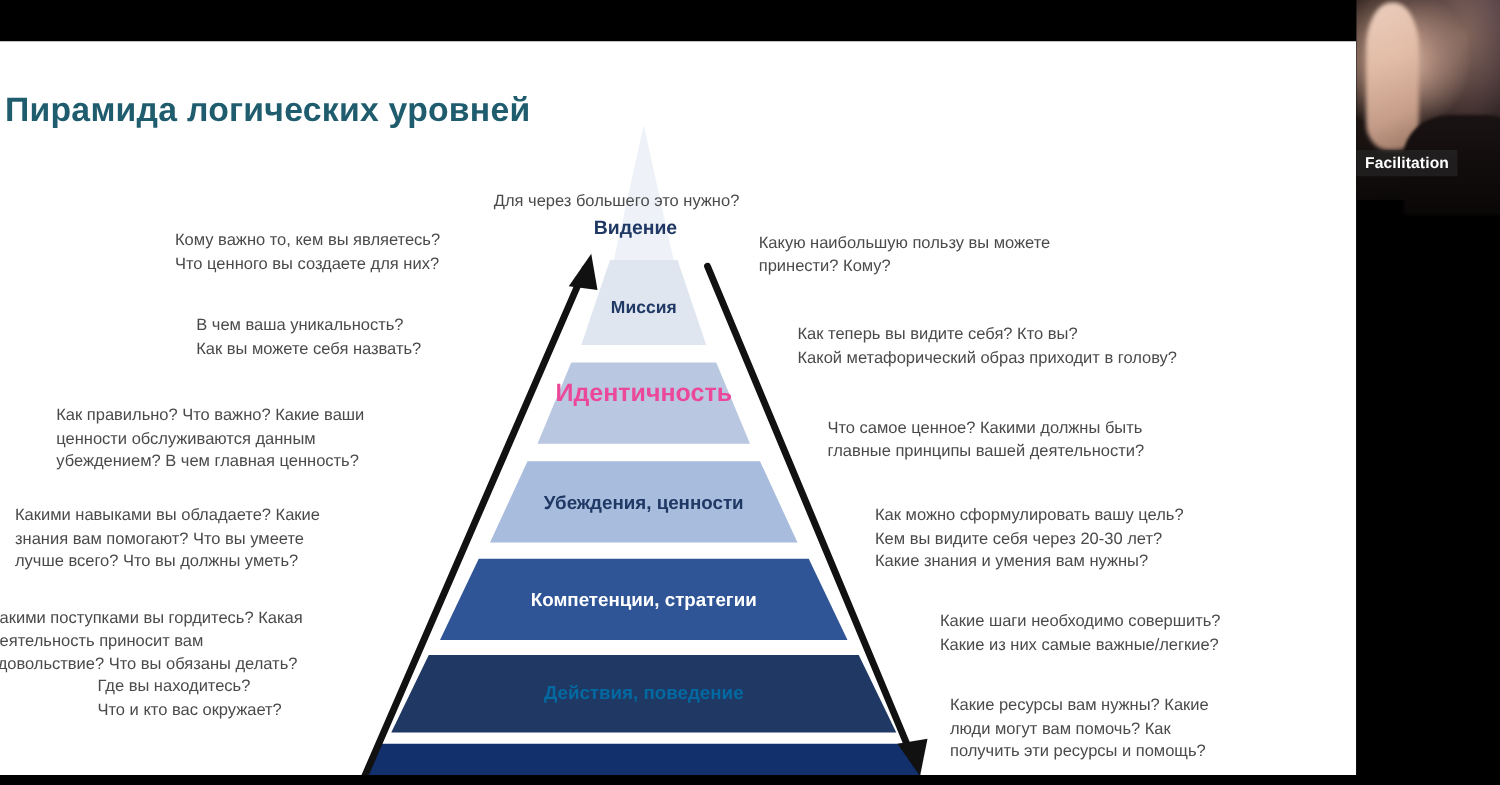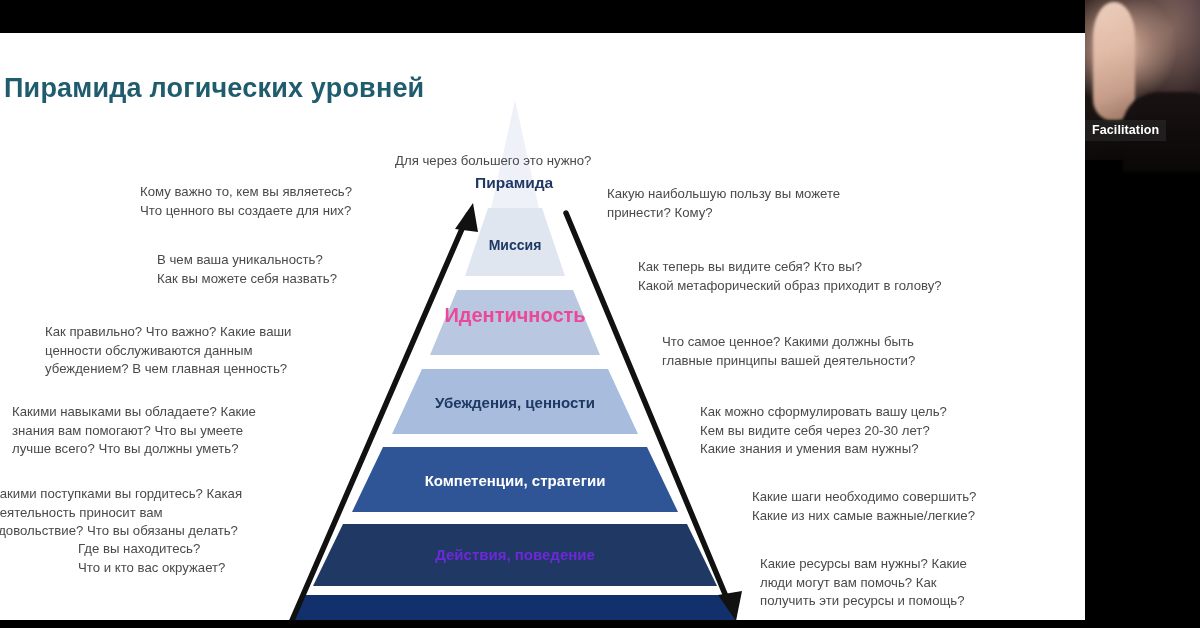--- a/index.html
+++ b/index.html
@@ -172,26 +172,26 @@
     </svg>
 
     <div class="tier tier-label" style="left:465px; top:200px; width:100px; height:24px; font-size:14px; color:#1f3864;">Миссия</div>
 
     <div class="tier tier-label" style="left:430px; top:269px; width:170px; height:26px; font-size:20px; color:#ec4899;">Идентичность</div>
 
     <div class="tier tier-label" style="left:392px; top:356px; width:246px; height:26px; font-size:15px; color:#1f3864;">Убеждения, ценности</div>
 
     <div class="tier tier-label" style="left:352px; top:434px; width:326px; height:26px; font-size:15px; color:#ffffff;">Компетенции, стратегии</div>
 
-    <div class="tier tier-label" style="left:313px; top:508px; width:404px; height:26px; font-size:15px; color:#6d28d9;text-align:right;">Действия, поведение</div>
+    <div class="tier tier-label" style="left:313px; top:508px; width:404px; height:26px; font-size:15px; color:#0369a1;text-align:right;">Действия, поведение</div>
 
     <div class="tier tier-label" style="left:278px; top:581px; width:474px; height:26px; font-size:15px; color:#ffffff;">Окружение, обстоятельства</div>
 
     <div id="apex-question">Для через большего это нужно?</div>
-    <div id="apex-label">Пирамида</div>
+    <div id="apex-label">Видение</div>
 
     <div class="qblock left" style="left:140px; top:150px; width:280px;">Кому важно то, кем вы являетесь?
 Что ценного вы создаете для них?</div>
 
     <div class="qblock left" style="left:157px; top:218px; width:260px;">В чем ваша уникальность?
 Как вы можете себя назвать?</div>
 
     <div class="qblock left" style="left:45px; top:290px; width:320px;">Как правильно? Что важно? Какие ваши
 ценности обслуживаются данным
 убеждением? В чем главная ценность?</div>

